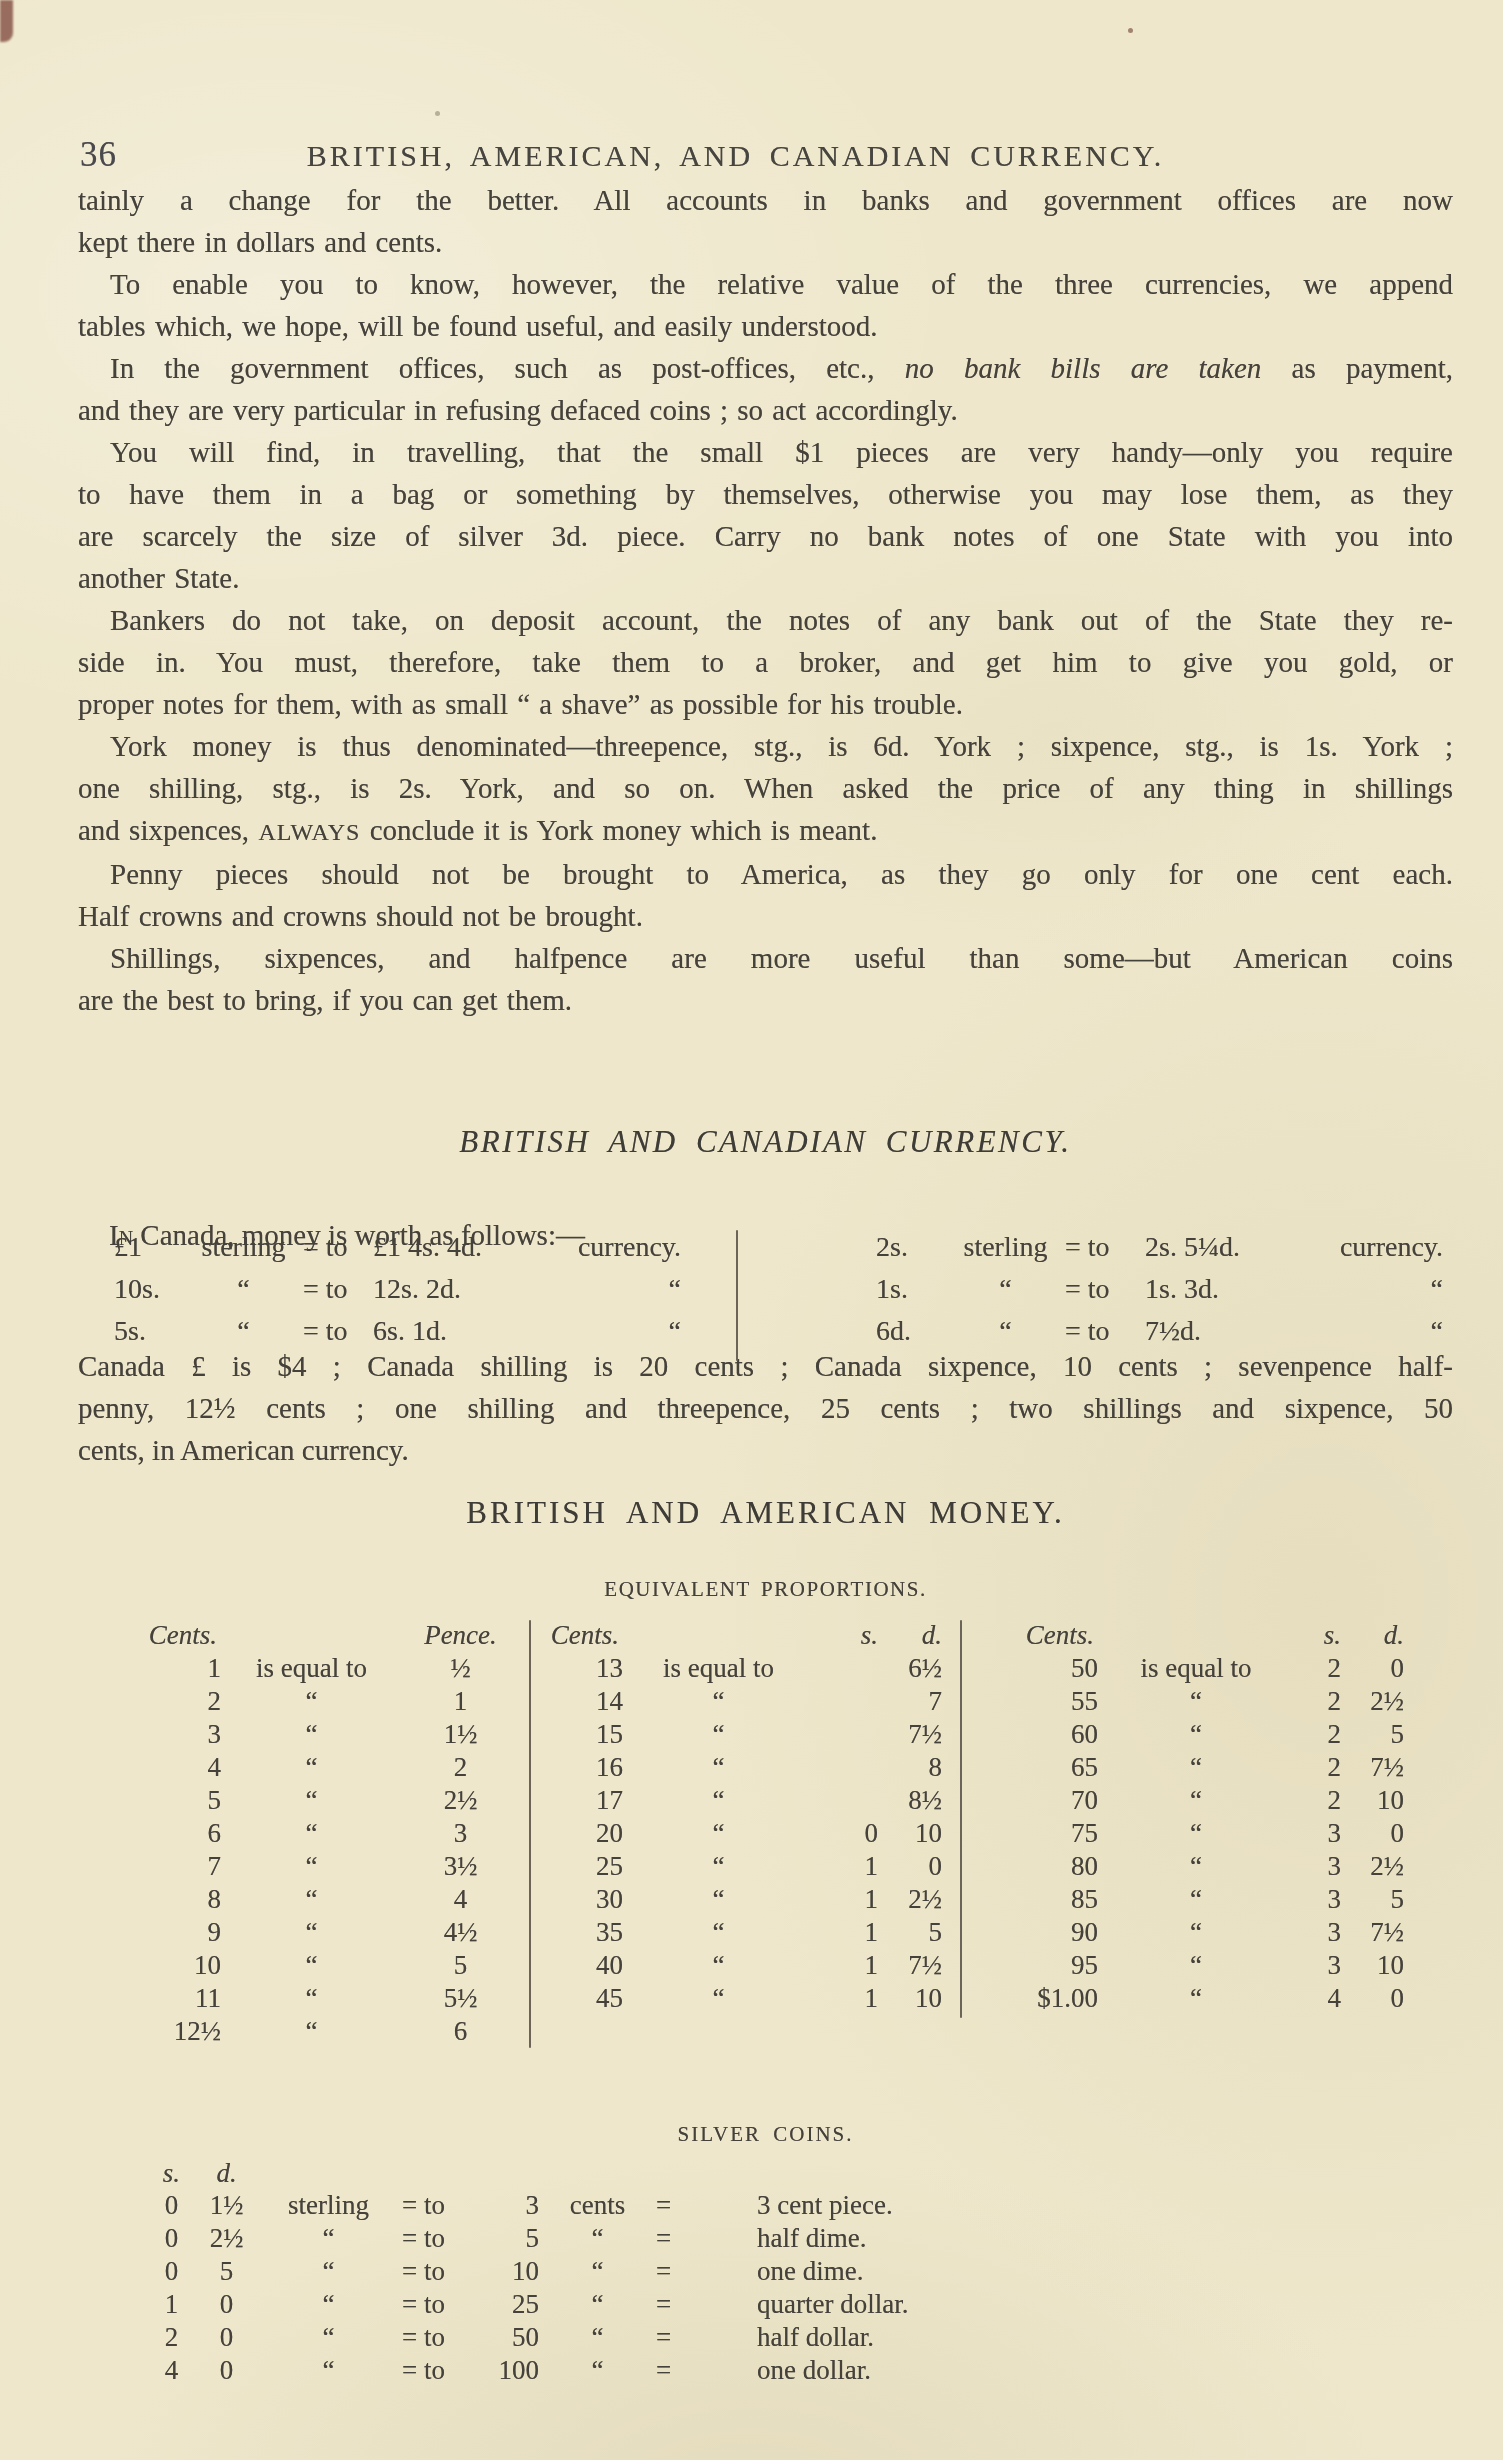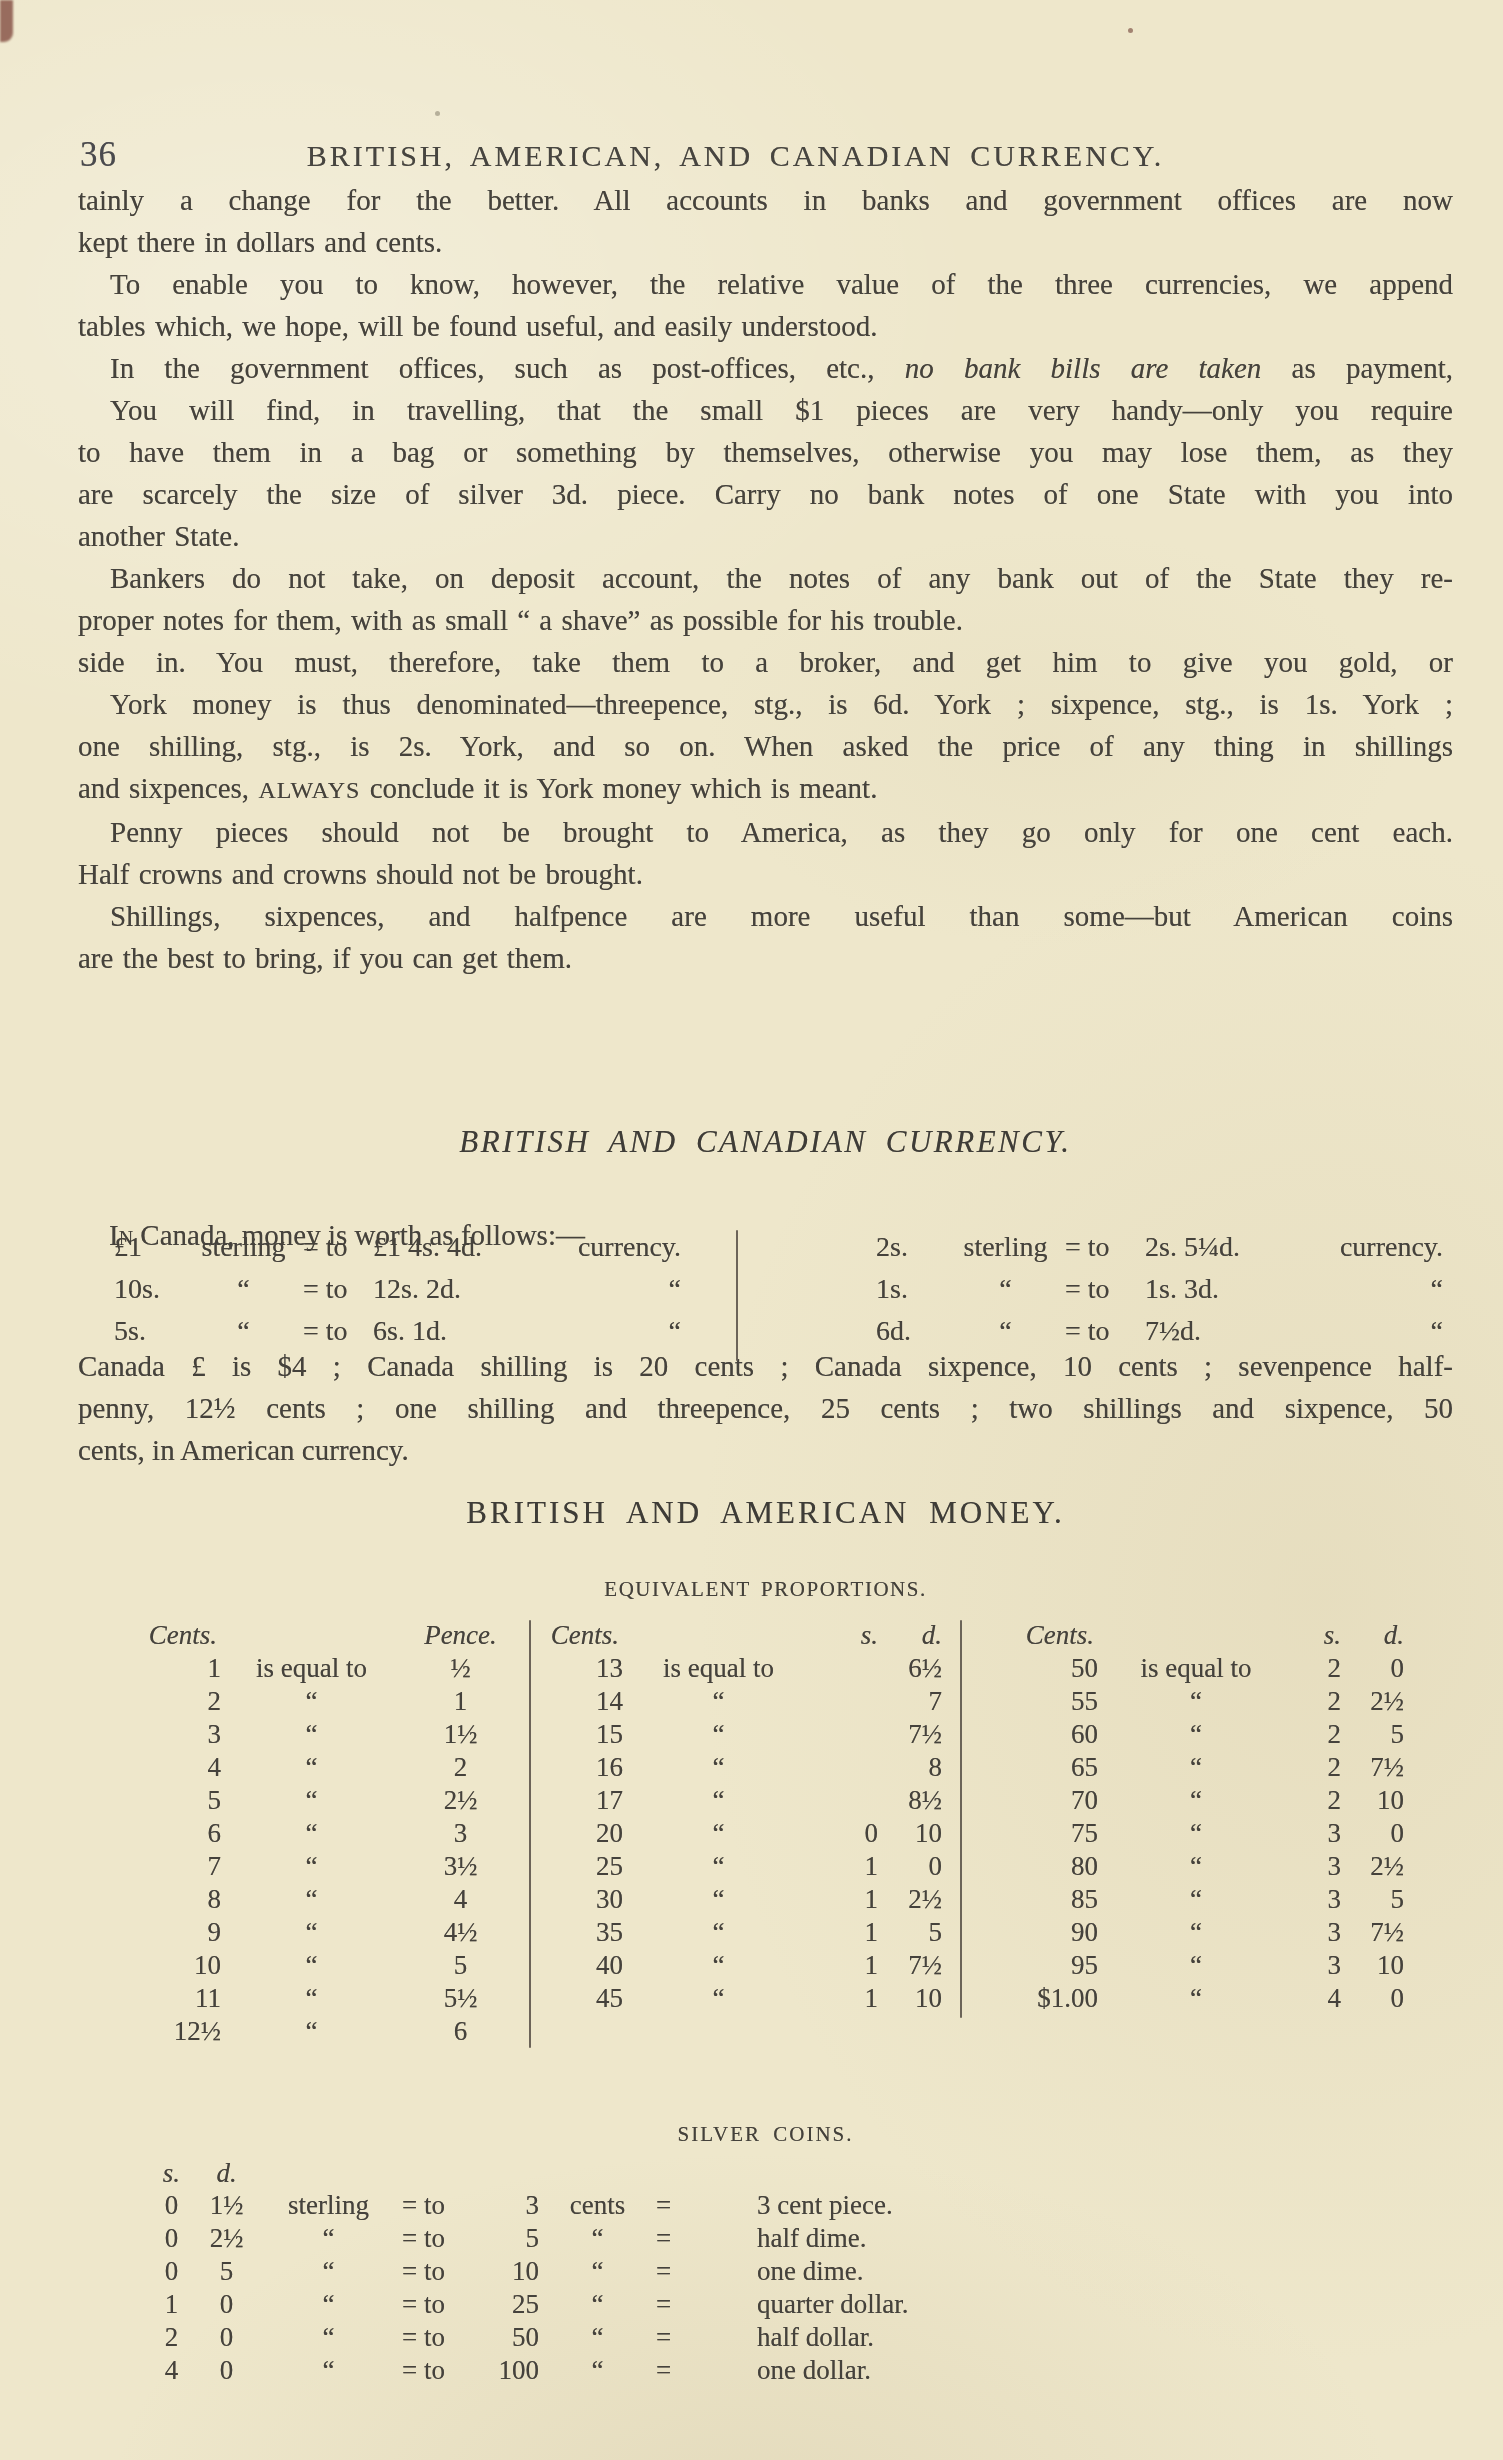--- a/index.html
+++ b/index.html
@@ -108,31 +108,32 @@
     <p class="para">
       <span class="line">tainly a change for the better.  All accounts in banks and government offices are now</span>
       <span class="line last">kept there in dollars and cents.</span>
     </p>
     <p class="para">
       <span class="line ind">To enable you to know, however, the relative value of the three currencies, we append</span>
       <span class="line last">tables which, we hope, will be found useful, and easily understood.</span>
     </p>
     <p class="para">
       <span class="line ind"><span>In the government offices, such as post-offices, etc., </span><em>no bank bills are taken</em><span> as payment,</span></span>
+      <span class="line last">and they are very particular in refusing defaced coins ; so act accordingly.</span>
     </p>
     <p class="para">
       <span class="line ind">You will find, in travelling, that the small $1 pieces are very handy—only you require</span>
       <span class="line">to have them in a bag or something by themselves, otherwise you may lose them, as they</span>
       <span class="line">are scarcely the size of silver 3d. piece.  Carry no bank notes of one State with you into</span>
       <span class="line last">another State.</span>
     </p>
     <p class="para">
       <span class="line ind">Bankers do not take, on deposit account, the notes of any bank out of the State they re-</span>
+      <span class="line">side in.  You must, therefore, take them to a broker, and get him to give you gold, or</span>
       <span class="line last">proper notes for them, with as small “ a shave” as possible for his trouble.</span>
-      <span class="line">side in.  You must, therefore, take them to a broker, and get him to give you gold, or</span>
     </p>
     <p class="para">
       <span class="line ind">York money is thus denominated—threepence, stg., is 6d. York ; sixpence, stg., is 1s. York ;</span>
       <span class="line">one shilling, stg., is 2s. York, and so on.  When asked the price of any thing in shillings</span>
       <span class="line last"><span>and sixpences, </span><span class="sc scu">always</span><span> conclude it is York money which is meant.</span></span>
     </p>
     <p class="para">
       <span class="line ind">Penny pieces should not be brought to America, as they go only for one cent each.</span>
       <span class="line last">Half crowns and crowns should not be brought.</span>
     </p>

